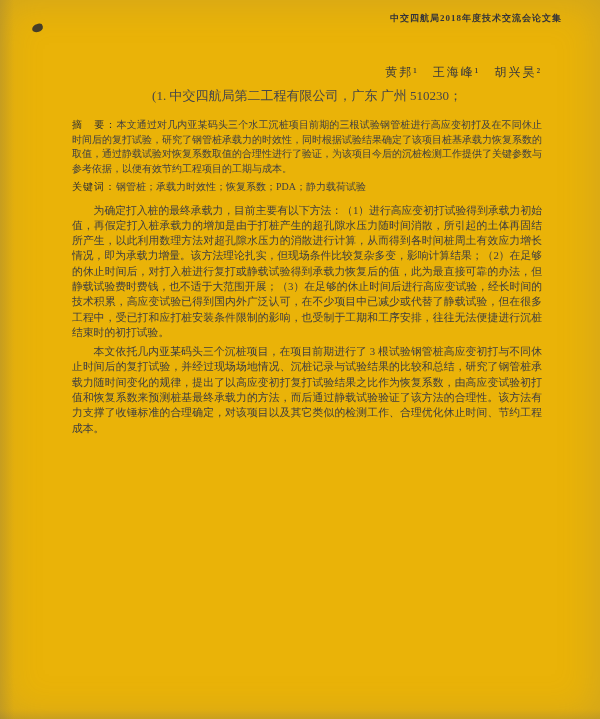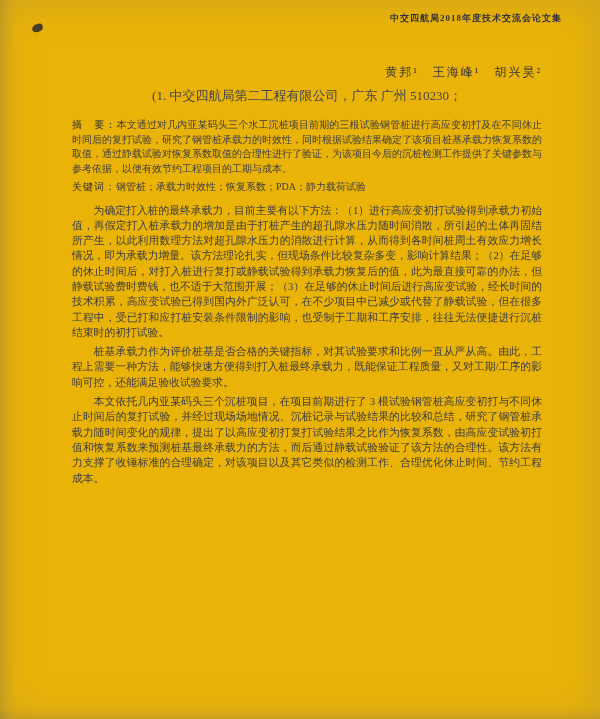--- a/index.html
+++ b/index.html
@@ -149,18 +149,17 @@
       <span class="label">摘　要：</span><span>本文通过对几内亚某码头三个水工沉桩项目前期的三根试验钢管桩进行高应变初打及在不同休止时间后的复打试验，研究了钢管桩承载力的时效性，同时根据试验结果确定了该项目桩基承载力恢复系数的取值，通过静载试验对恢复系数取值的合理性进行了验证，为该项目今后的沉桩检测工作提供了关键参数与参考依据，以便有效节约工程项目的工期与成本。</span>
     </div>
 
     <div class="keywords">
       <span class="label">关键词：</span><span>钢管桩；承载力时效性；恢复系数；PDA；静力载荷试验</span>
     </div>
 
 
     <div class="body-text">
       <p>为确定打入桩的最终承载力，目前主要有以下方法：（1）进行高应变初打试验得到承载力初始值，再假定打入桩承载力的增加是由于打桩产生的超孔隙水压力随时间消散，所引起的土体再固结所产生，以此利用数理方法对超孔隙水压力的消散进行计算，从而得到各时间桩周土有效应力增长情况，即为承载力增量。该方法理论扎实，但现场条件比较复杂多变，影响计算结果；（2）在足够的休止时间后，对打入桩进行复打或静载试验得到承载力恢复后的值，此为最直接可靠的办法，但静载试验费时费钱，也不适于大范围开展；（3）在足够的休止时间后进行高应变试验，经长时间的技术积累，高应变试验已得到国内外广泛认可，在不少项目中已减少或代替了静载试验，但在很多工程中，受已打和应打桩安装条件限制的影响，也受制于工期和工序安排，往往无法便捷进行沉桩结束时的初打试验。</p>
-      <p>桩基承载力作为评价桩基是否合格的关键指标，对其试验要求和比例一直从严从高。由此，工程上需要一种方法，能够快速方便得到打入桩最终承载力，既能保证工程质量，又对工期/工序的影响可控，还能满足验收试验要求。</p>
       <p>本文依托几内亚某码头三个沉桩项目，在项目前期进行了 3 根试验钢管桩高应变初打与不同休止时间后的复打试验，并经过现场场地情况、沉桩记录与试验结果的比较和总结，研究了钢管桩承载力随时间变化的规律，提出了以高应变初打复打试验结果之比作为恢复系数，由高应变试验初打值和恢复系数来预测桩基最终承载力的方法，而后通过静载试验验证了该方法的合理性。该方法有力支撑了收锤标准的合理确定，对该项目以及其它类似的检测工作、合理优化休止时间、节约工程成本。</p>
     </div>
 
   </div>
 </div>
 
 </body></html>

